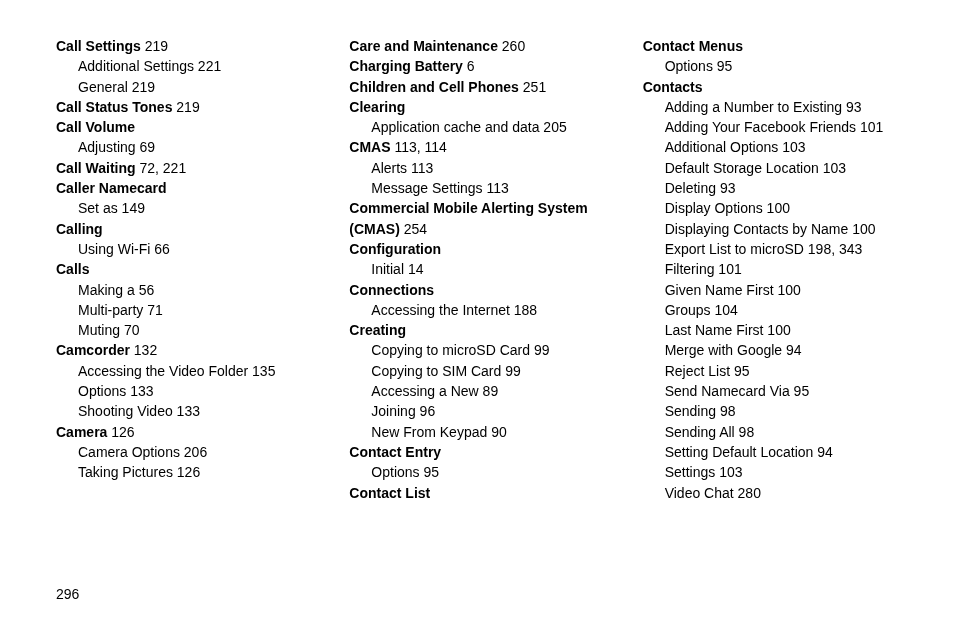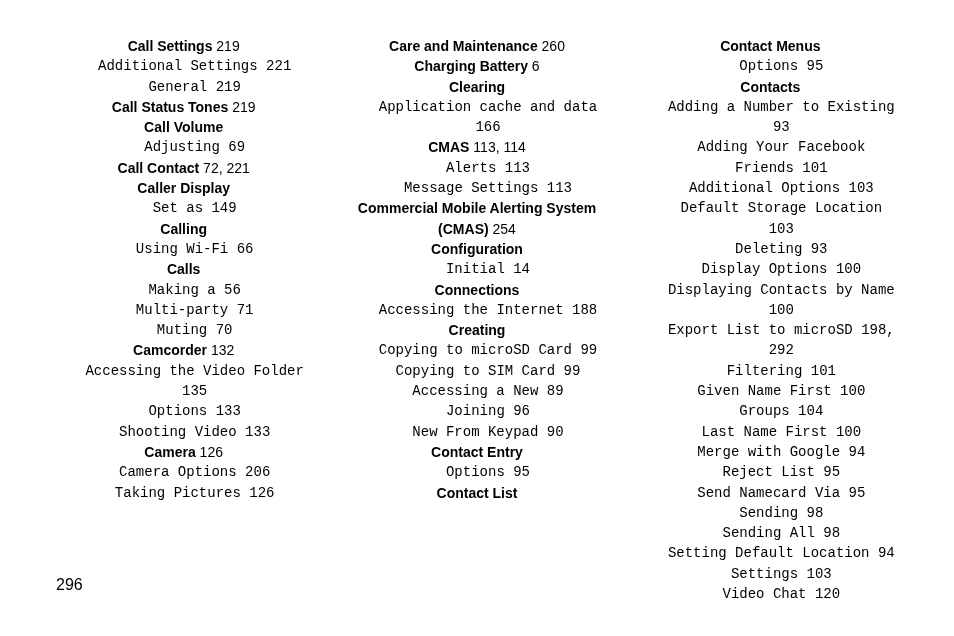--- a/index.html
+++ b/index.html
@@ -9,81 +9,80 @@
       height: 636px;
       background: #fff;
       color: #000;
       padding: 36px 56px 20px 56px;
       font-size: 14px;
       line-height: 1.45;
     }
     .columns {
       display: flex;
       gap: 38px;
-      text-align: center;
     }
     .col {
       flex: 1;
       min-width: 0;
     }
     .entry {
       white-space: normal;
     }
     .topic {
       display: block;
     }
     .bold { font-weight: bold; }
     .sub {
       display: block;
       padding-left: 22px;
-      font-family: Liberation Mono, monospace;
     }
     .page-num {
       font-weight: normal;
     }
     .footer {
       position: absolute;
-      bottom: 40px;
+      bottom: 32px;
       left: 56px;
-      font-size: 16px;
+      font-size: 14px;
     }
   </style>
 </head>
 <body>
 
 <div class="columns">
   <div class="col">
       <span class="entry topic"><span class="bold">Call Settings</span><span class="page-num"> 219</span></span>
       <span class="entry sub"><span>Additional Settings</span><span class="page-num"> 221</span></span>
       <span class="entry sub"><span>General</span><span class="page-num"> 219</span></span>
       <span class="entry topic"><span class="bold">Call Status Tones</span><span class="page-num"> 219</span></span>
       <span class="entry topic"><span class="bold">Call Volume</span></span>
       <span class="entry sub"><span>Adjusting</span><span class="page-num"> 69</span></span>
-      <span class="entry topic"><span class="bold">Call Contact</span><span class="page-num"> 72, 221</span></span>
-      <span class="entry topic"><span class="bold">Caller Display</span></span>
+      <span class="entry topic"><span class="bold">Call Waiting</span><span class="page-num"> 72, 221</span></span>
+      <span class="entry topic"><span class="bold">Caller Namecard</span></span>
       <span class="entry sub"><span>Set as</span><span class="page-num"> 149</span></span>
       <span class="entry topic"><span class="bold">Calling</span></span>
       <span class="entry sub"><span>Using Wi-Fi</span><span class="page-num"> 66</span></span>
       <span class="entry topic"><span class="bold">Calls</span></span>
       <span class="entry sub"><span>Making a</span><span class="page-num"> 56</span></span>
       <span class="entry sub"><span>Multi-party</span><span class="page-num"> 71</span></span>
       <span class="entry sub"><span>Muting</span><span class="page-num"> 70</span></span>
       <span class="entry topic"><span class="bold">Camcorder</span><span class="page-num"> 132</span></span>
       <span class="entry sub"><span>Accessing the Video Folder</span><span class="page-num"> 135</span></span>
       <span class="entry sub"><span>Options</span><span class="page-num"> 133</span></span>
       <span class="entry sub"><span>Shooting Video</span><span class="page-num"> 133</span></span>
       <span class="entry topic"><span class="bold">Camera</span><span class="page-num"> 126</span></span>
       <span class="entry sub"><span>Camera Options</span><span class="page-num"> 206</span></span>
       <span class="entry sub"><span>Taking Pictures</span><span class="page-num"> 126</span></span>
     </div>
   <div class="col">
       <span class="entry topic"><span class="bold">Care and Maintenance</span><span class="page-num"> 260</span></span>
       <span class="entry topic"><span class="bold">Charging Battery</span><span class="page-num"> 6</span></span>
+      <span class="entry topic"><span class="bold">Children and Cell Phones</span><span class="page-num"> 251</span></span>
       <span class="entry topic"><span class="bold">Clearing</span></span>
-      <span class="entry sub"><span>Application cache and data</span><span class="page-num"> 166</span></span>
+      <span class="entry sub"><span>Application cache and data</span><span class="page-num"> 205</span></span>
       <span class="entry topic"><span class="bold">CMAS</span><span class="page-num"> 113, 114</span></span>
       <span class="entry sub"><span>Alerts</span><span class="page-num"> 113</span></span>
       <span class="entry sub"><span>Message Settings</span><span class="page-num"> 113</span></span>
       <span class="entry topic"><span class="bold">Commercial Mobile Alerting System (CMAS)</span><span class="page-num"> 254</span></span>
       <span class="entry topic"><span class="bold">Configuration</span></span>
       <span class="entry sub"><span>Initial</span><span class="page-num"> 14</span></span>
       <span class="entry topic"><span class="bold">Connections</span></span>
       <span class="entry sub"><span>Accessing the Internet</span><span class="page-num"> 188</span></span>
       <span class="entry topic"><span class="bold">Creating</span></span>
       <span class="entry sub"><span>Copying to microSD Card</span><span class="page-num"> 99</span></span>
@@ -99,29 +98,29 @@
       <span class="entry topic"><span class="bold">Contact Menus</span></span>
       <span class="entry sub"><span>Options</span><span class="page-num"> 95</span></span>
       <span class="entry topic"><span class="bold">Contacts</span></span>
       <span class="entry sub"><span>Adding a Number to Existing</span><span class="page-num"> 93</span></span>
       <span class="entry sub"><span>Adding Your Facebook Friends</span><span class="page-num"> 101</span></span>
       <span class="entry sub"><span>Additional Options</span><span class="page-num"> 103</span></span>
       <span class="entry sub"><span>Default Storage Location</span><span class="page-num"> 103</span></span>
       <span class="entry sub"><span>Deleting</span><span class="page-num"> 93</span></span>
       <span class="entry sub"><span>Display Options</span><span class="page-num"> 100</span></span>
       <span class="entry sub"><span>Displaying Contacts by Name</span><span class="page-num"> 100</span></span>
-      <span class="entry sub"><span>Export List to microSD</span><span class="page-num"> 198, 292</span></span>
+      <span class="entry sub"><span>Export List to microSD</span><span class="page-num"> 198, 343</span></span>
       <span class="entry sub"><span>Filtering</span><span class="page-num"> 101</span></span>
       <span class="entry sub"><span>Given Name First</span><span class="page-num"> 100</span></span>
       <span class="entry sub"><span>Groups</span><span class="page-num"> 104</span></span>
       <span class="entry sub"><span>Last Name First</span><span class="page-num"> 100</span></span>
       <span class="entry sub"><span>Merge with Google</span><span class="page-num"> 94</span></span>
       <span class="entry sub"><span>Reject List</span><span class="page-num"> 95</span></span>
       <span class="entry sub"><span>Send Namecard Via</span><span class="page-num"> 95</span></span>
       <span class="entry sub"><span>Sending</span><span class="page-num"> 98</span></span>
       <span class="entry sub"><span>Sending All</span><span class="page-num"> 98</span></span>
       <span class="entry sub"><span>Setting Default Location</span><span class="page-num"> 94</span></span>
       <span class="entry sub"><span>Settings</span><span class="page-num"> 103</span></span>
-      <span class="entry sub"><span>Video Chat</span><span class="page-num"> 120</span></span>
+      <span class="entry sub"><span>Video Chat</span><span class="page-num"> 280</span></span>
     </div>
 </div>
 
 <div class="footer">296</div>
 
 </body></html>

